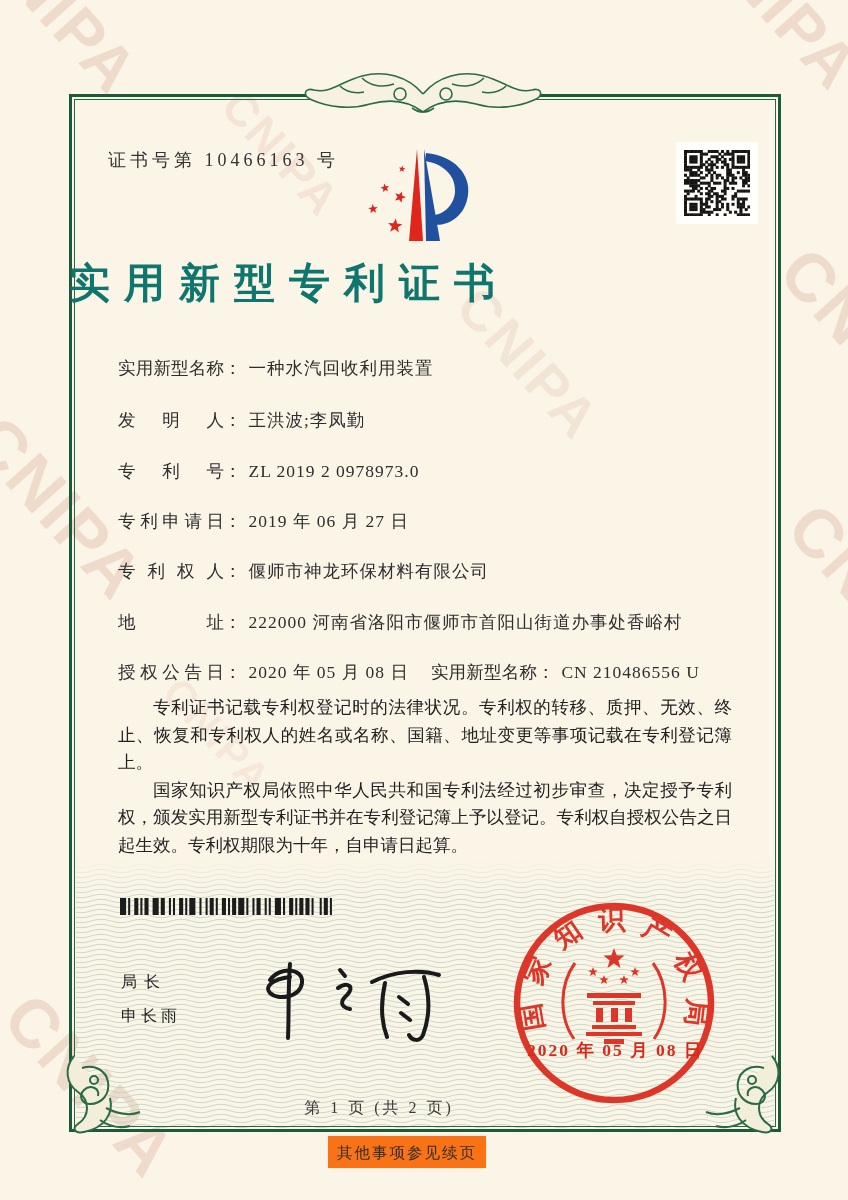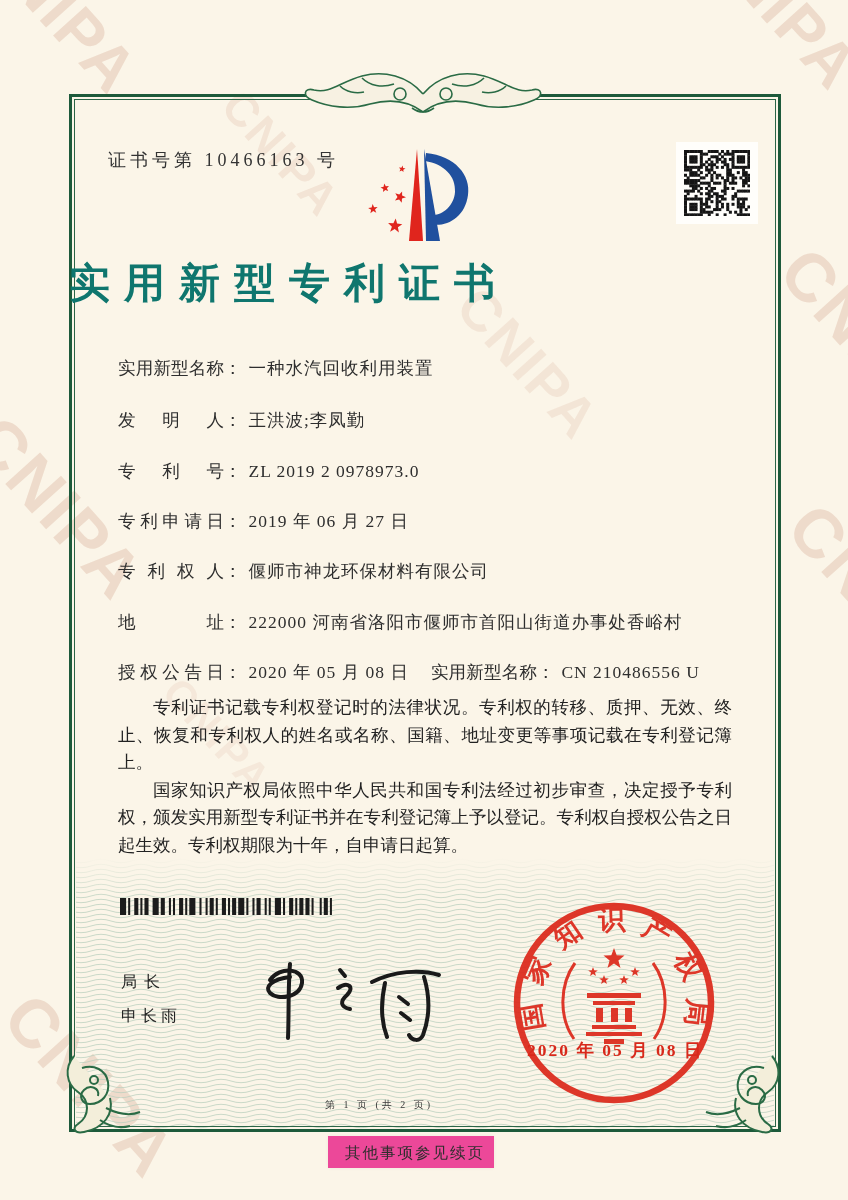--- a/index.html
+++ b/index.html
@@ -32,24 +32,24 @@
   .fpair2{margin-left:22px;}
   .bodytext{position:absolute;left:118px;top:694px;width:614px;z-index:2;font-size:17.5px;
       line-height:27.5px;text-align:justify;color:#222;}
   .bodytext p{margin:0;text-indent:2em;}
   .barcode{position:absolute;left:120px;top:898px;z-index:2;}
   .signer{position:absolute;left:121px;z-index:2;font-size:16px;letter-spacing:7px;color:#222;}
   .signature{position:absolute;left:252px;top:956px;z-index:3;}
   .seal{position:absolute;left:508px;top:897px;z-index:3;}
   .seal-date{position:absolute;left:527px;top:1038px;z-index:4;color:#d8291b;font-size:17.5px;
       letter-spacing:2px;font-weight:bold;white-space:nowrap;}
-  .pagenum{position:absolute;left:69px;top:1098px;width:620px;text-align:center;font-size:10px;
+  .pagenum{position:absolute;left:69px;top:1098px;width:620px;text-align:center;font-size:16px;
       letter-spacing:3px;color:#3a3a3a;z-index:2;}
-  .contbox{position:absolute;left:328px;top:1136px;width:158px;height:32px;background:#ec4899;
-      z-index:2;text-align:center;box-shadow:0 0 4px rgba(0,0,0,0.05);padding-left:8px;}
+  .contbox{position:absolute;left:328px;top:1136px;width:158px;height:32px;background:#f97316;
+      z-index:2;text-align:center;box-shadow:0 0 4px rgba(0,0,0,0.05);}
   .contbox span{display:inline-block;margin-top:7px;font-size:15.5px;letter-spacing:2px;color:#2e2e2e;}
 </style>
 </head>
 <body>
 
 <div class="page">
 
   <span class="wm" style="left:-45px;top:-30px;font-size:64px;">CNIPA</span>
   <span class="wm" style="left:676px;top:-34px;font-size:64px;">CNIPA</span>
   <span class="wm" style="left:206px;top:126px;font-size:46px;opacity:.65;">CNIPA</span>

